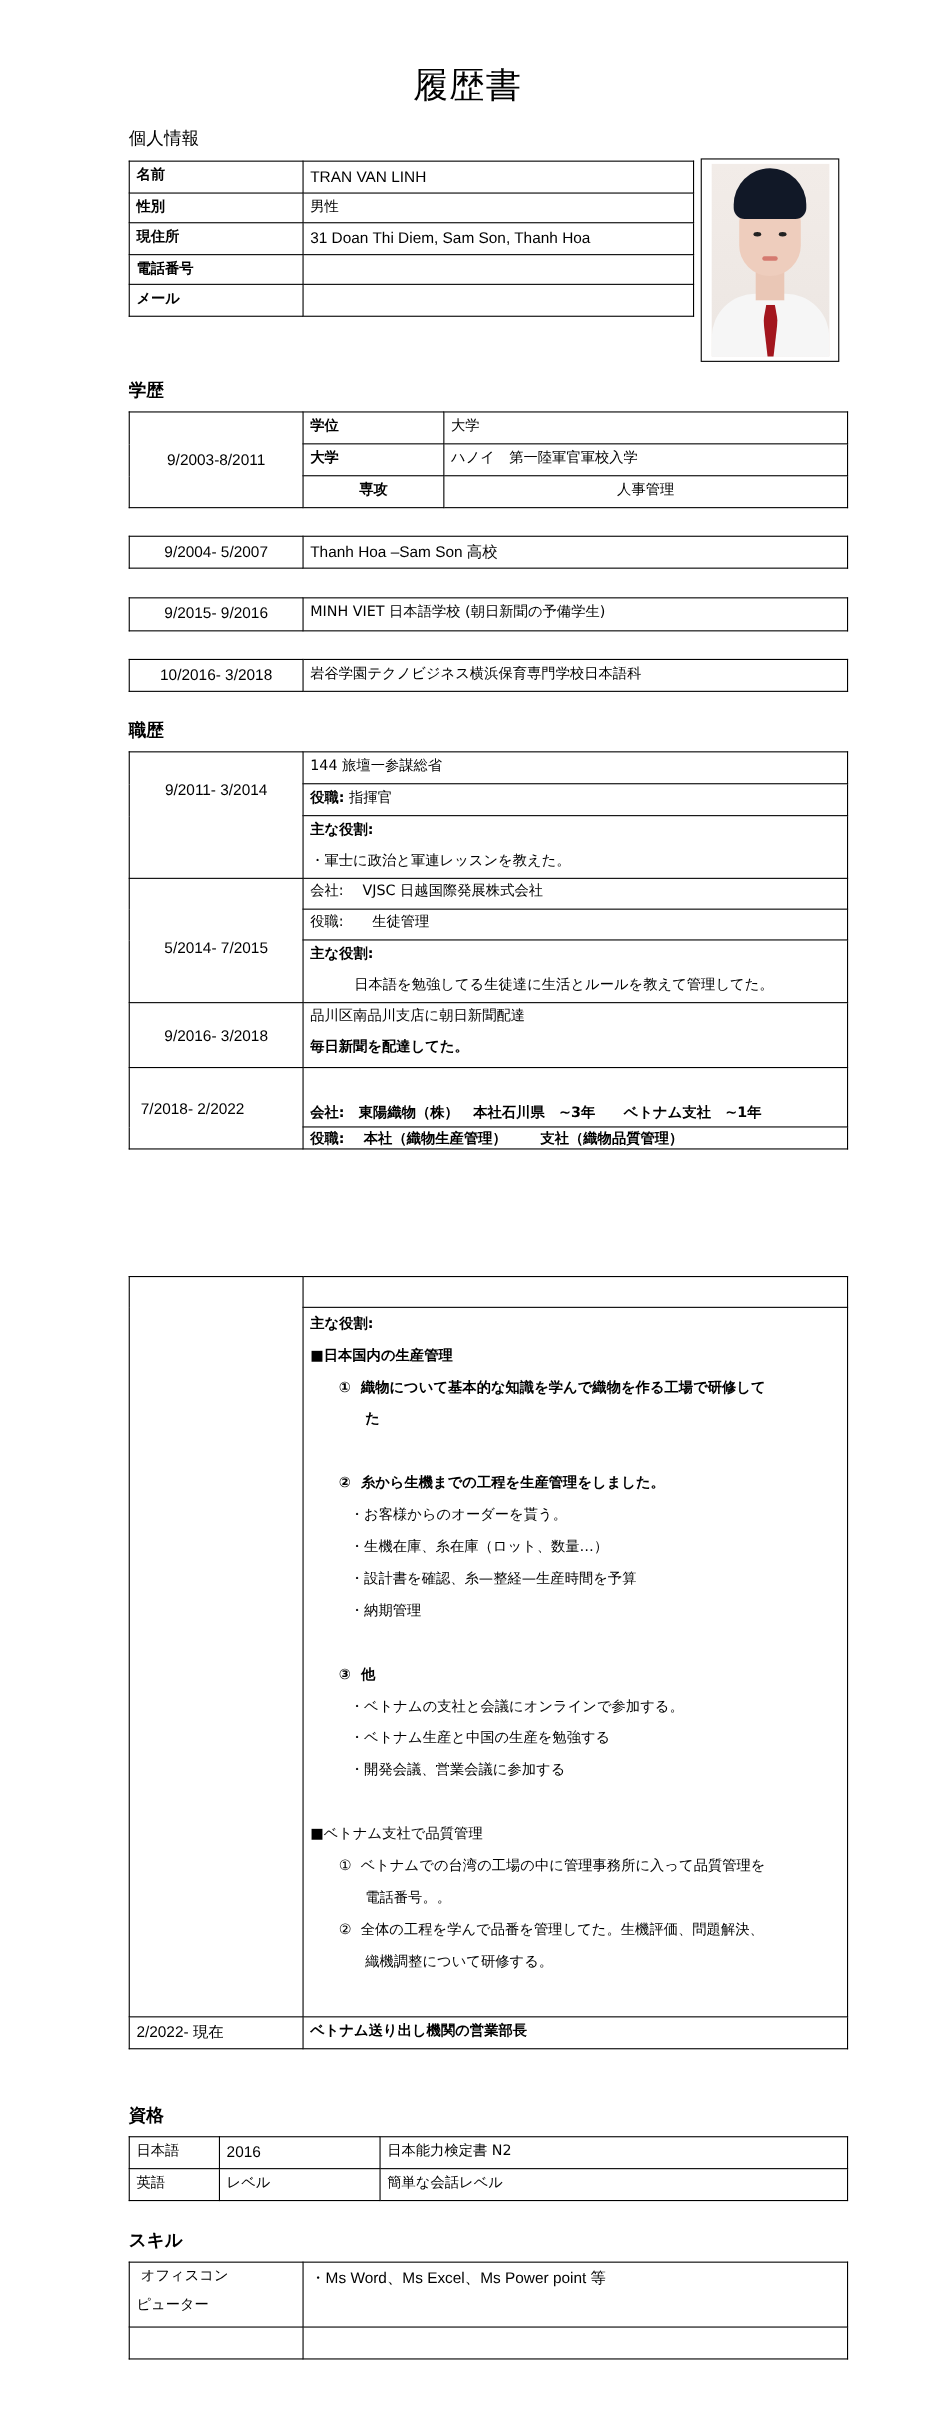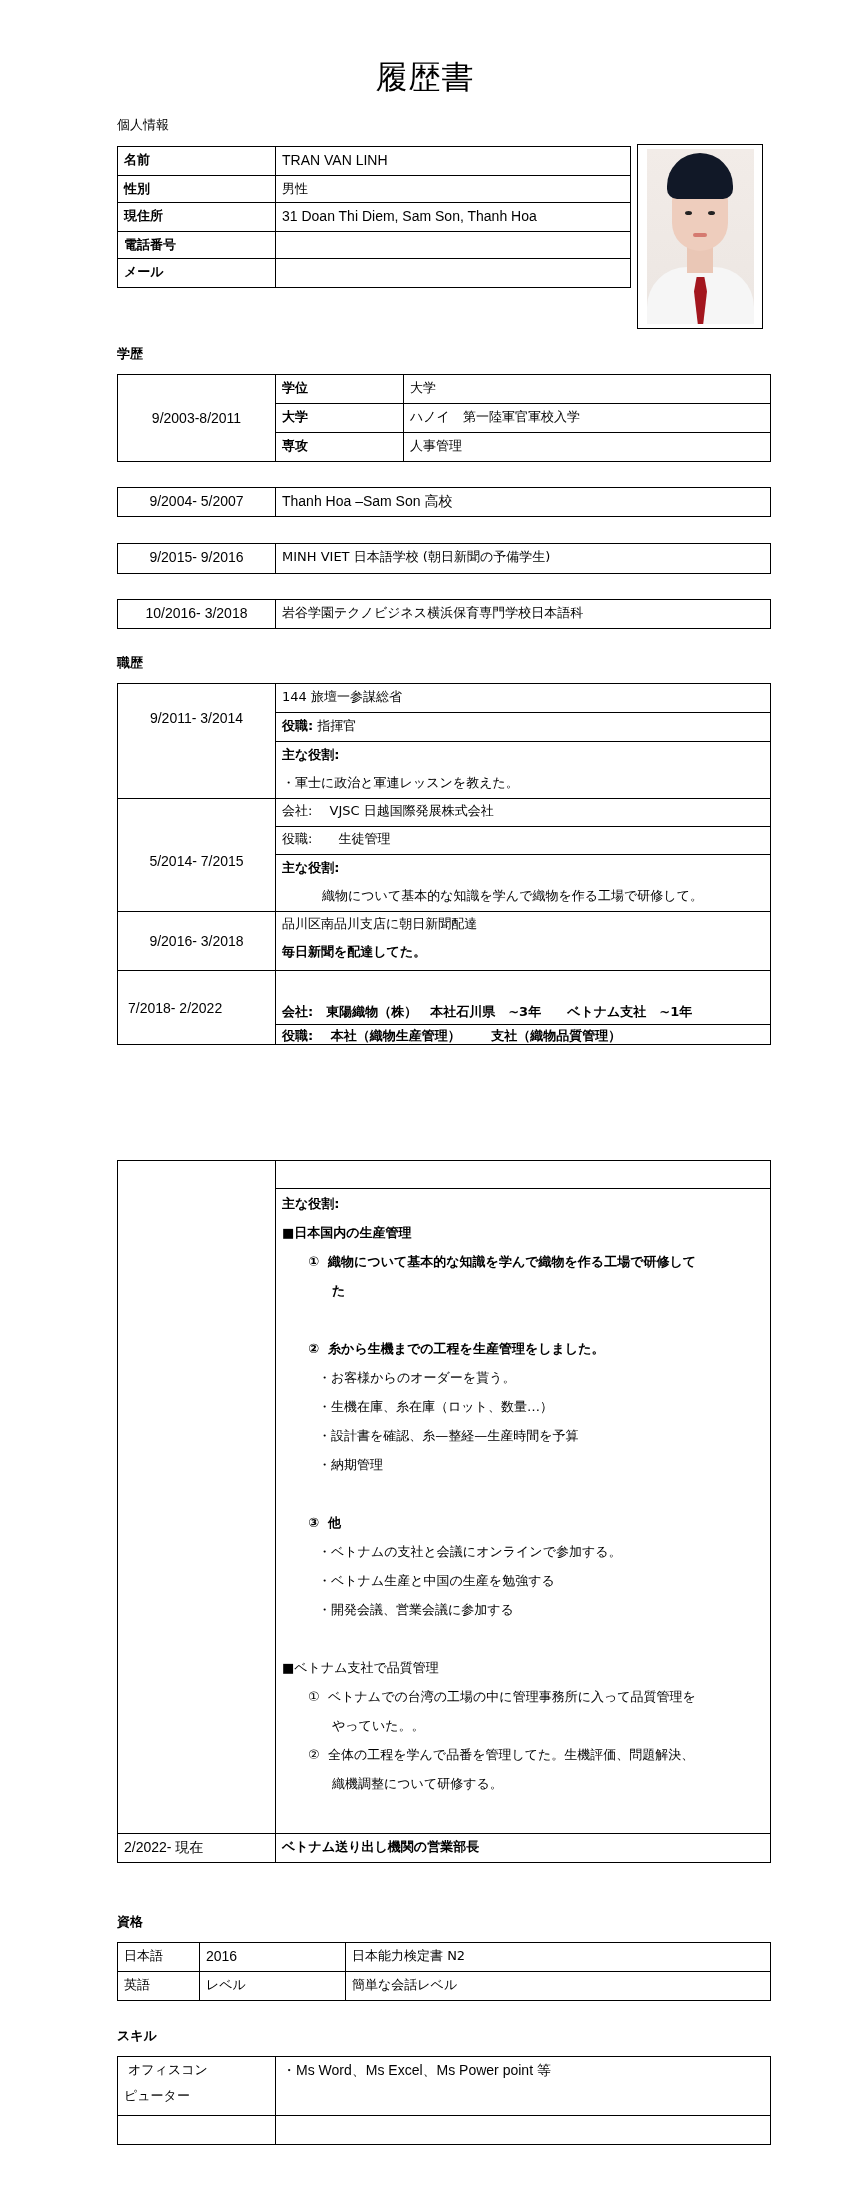--- a/index.html
+++ b/index.html
@@ -1,19 +1,19 @@
 <!DOCTYPE html>
 <html><head>
 <meta charset="utf-8">
 <style>
   html,body{margin:0;padding:0;background:#fff;}
   body{width:850px;height:2200px;position:relative;font-family:"DejaVu Sans","Liberation Sans",sans-serif;color:#000;overflow:hidden;}
   .abs{position:absolute;}
   .title{left:0;width:850px;top:56px;text-align:center;font-size:32px;font-weight:normal;letter-spacing:1px;}
-  .sec{font-size:13px;}
+  .sec{font-size:16px;}
   .sec.b{font-weight:bold;}
   table{border-collapse:collapse;position:absolute;table-layout:fixed;}
   td{border:1.5px solid #000;font-size:13px;vertical-align:top;padding:3px 6px;line-height:20px;overflow:hidden;white-space:nowrap;}
   td.c{text-align:center;vertical-align:middle;}
   td.l{font-weight:bold;}
   .en{font-family:"Liberation Sans",sans-serif;font-size:14px;}
   .bold{font-weight:bold;}
   .photo-frame{left:637px;top:144px;width:124px;height:183px;border:1.5px solid #000;}
   .photo{position:absolute;left:9px;top:4px;width:107px;height:175px;background:linear-gradient(#f2ece8,#ece6e2);overflow:hidden;}
   .hair{position:absolute;left:20px;top:4px;width:66px;height:46px;background:#111827;border-radius:33px 33px 10px 10px;}
@@ -87,21 +87,21 @@
   <tbody>
       <tr style="height:29px;">
     <td class="c en" rowspan="3">9/2003-8/2011</td>
     <td class="l">学位</td>
     <td>大学</td>
   </tr>
   <tr style="height:29px;">
     <td class="l">大学</td>
     <td>ハノイ　第一陸軍官軍校入学</td>
   </tr>
-  <tr style="height:29px;">
+  <tr style="height:29px;text-align:center;">
     <td class="l">専攻</td>
     <td>人事管理</td>
   </tr>
 </tbody>
   </table>
 
 <table style="left:117px;top:487px;width:653px;">
   <colgroup>
       <col style="width:158px">
       <col style="width:495px">
@@ -163,21 +163,21 @@
   <tr style="height:28px;">
     <td class="c en" rowspan="3" style="padding-top:14px;">5/2014- 7/2015</td>
     <td style="line-height:18px;">会社:　 VJSC 日越国際発展株式会社</td>
   </tr>
   <tr style="height:28px;margin-top:12px;">
     <td style="line-height:18px;">役職:　　生徒管理</td>
   </tr>
   <tr style="height:57px;">
     <td class="cell-block">
       <div class="bold">主な役割:</div>
-      <div style="margin-top:8px;padding-left:40px;">織物について基本的な知識を学んで織物を作る工場で研修して。</div>
+      <div style="margin-top:8px;padding-left:40px;">日本語を勉強してる生徒達に生活とルールを教えて管理してた。</div>
     </td>
   </tr>
 
   <tr style="height:59px;">
     <td class="c en">9/2016- 3/2018</td>
     <td class="cell-block" style="line-height:18px;">
       <div>品川区南品川支店に朝日新聞配達</div>
       <div class="bold" style="margin-top:10px;">毎日新聞を配達してた。</div>
     </td>
   </tr>
@@ -215,21 +215,21 @@
       <div class="ind3">・設計書を確認、糸—整経—生産時間を予算</div>
       <div class="ind3">・納期管理</div>
       <div style="height:29px;"></div>
       <div class="bold ind1"><span>③</span>&nbsp;&nbsp;<span>他</span></div>
       <div class="ind3">・ベトナムの支社と会議にオンラインで参加する。</div>
       <div class="ind3">・ベトナム生産と中国の生産を勉強する</div>
       <div class="ind3">・開発会議、営業会議に参加する</div>
       <div style="height:29px;"></div>
       <div>■ベトナム支社で品質管理</div>
       <div class="ind1"><span>①</span>&nbsp;&nbsp;<span>ベトナムでの台湾の工場の中に管理事務所に入って品質管理を</span></div>
-      <div class="ind2">やっていた。。</div>
+      <div class="ind2">電話番号。。</div>
       <div class="ind1"><span>②</span>&nbsp;&nbsp;<span>全体の工程を学んで品番を管理してた。生機評価、問題解決、</span></div>
       <div class="ind2">織機調整について研修する。</div>
     </td>
   </tr>
   <tr style="height:29px;">
     <td><span class="en">2/2022- 現在</span></td>
     <td class="bold">ベトナム送り出し機関の営業部長</td>
   </tr>
 </tbody>
   </table>

